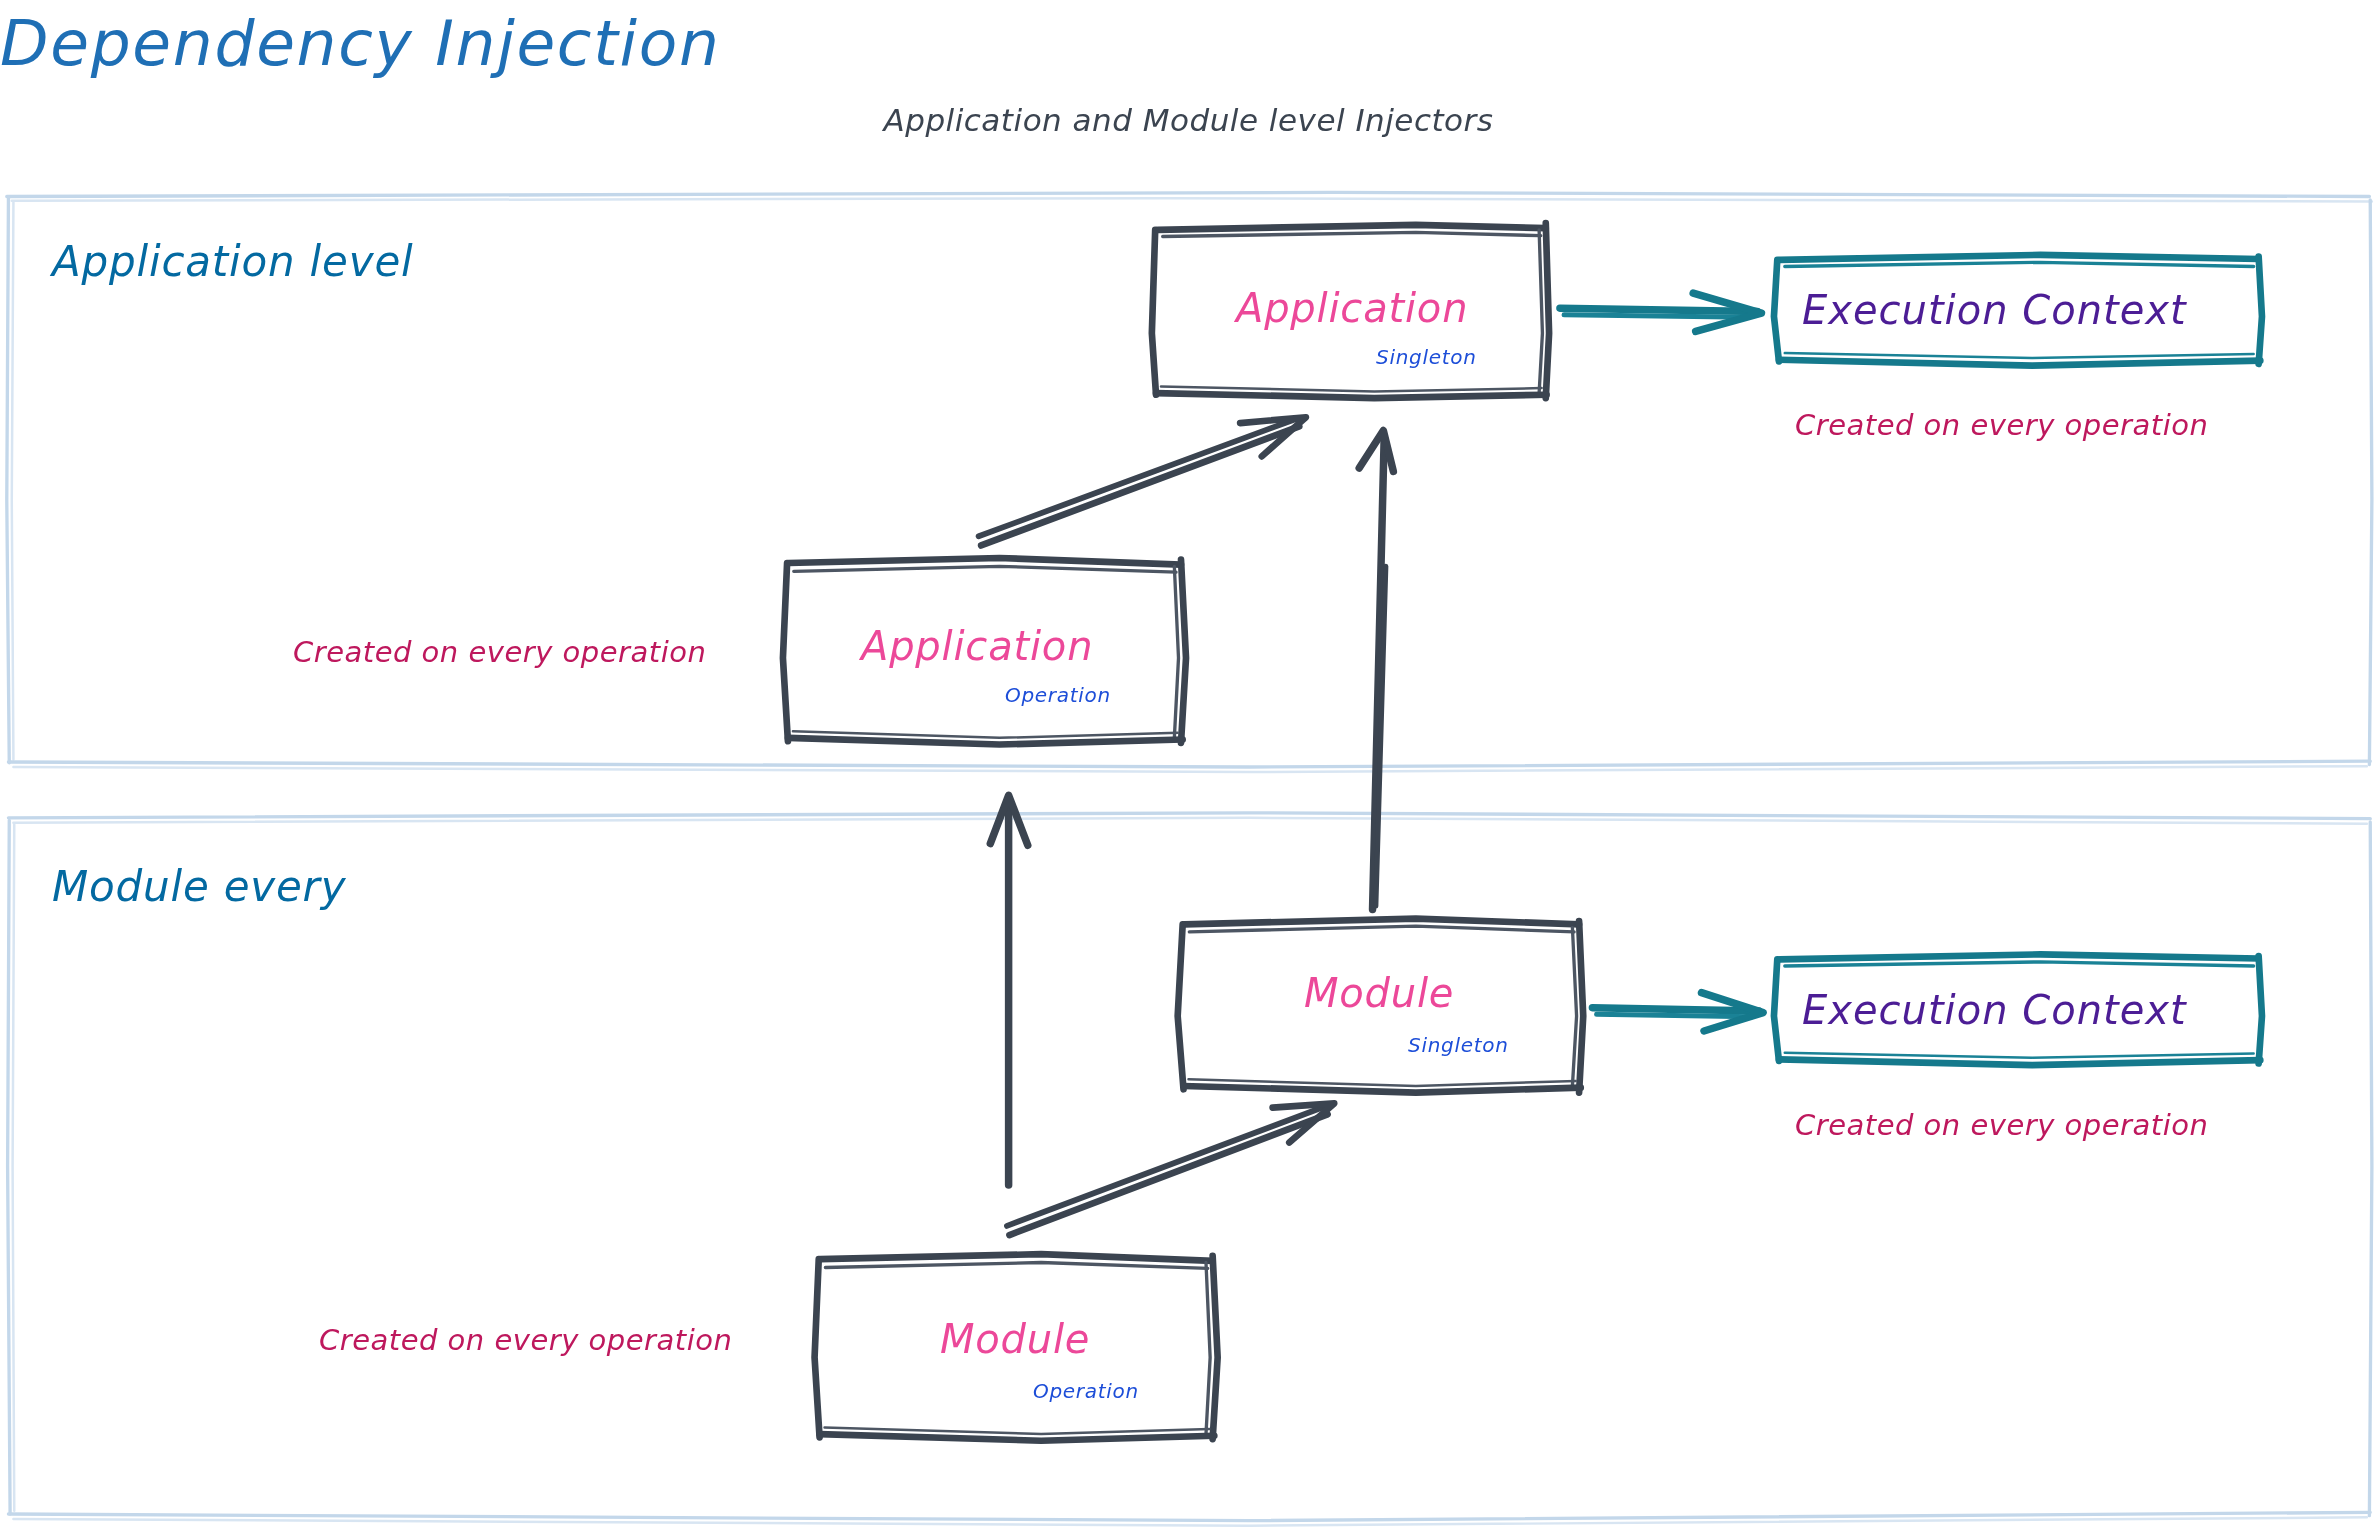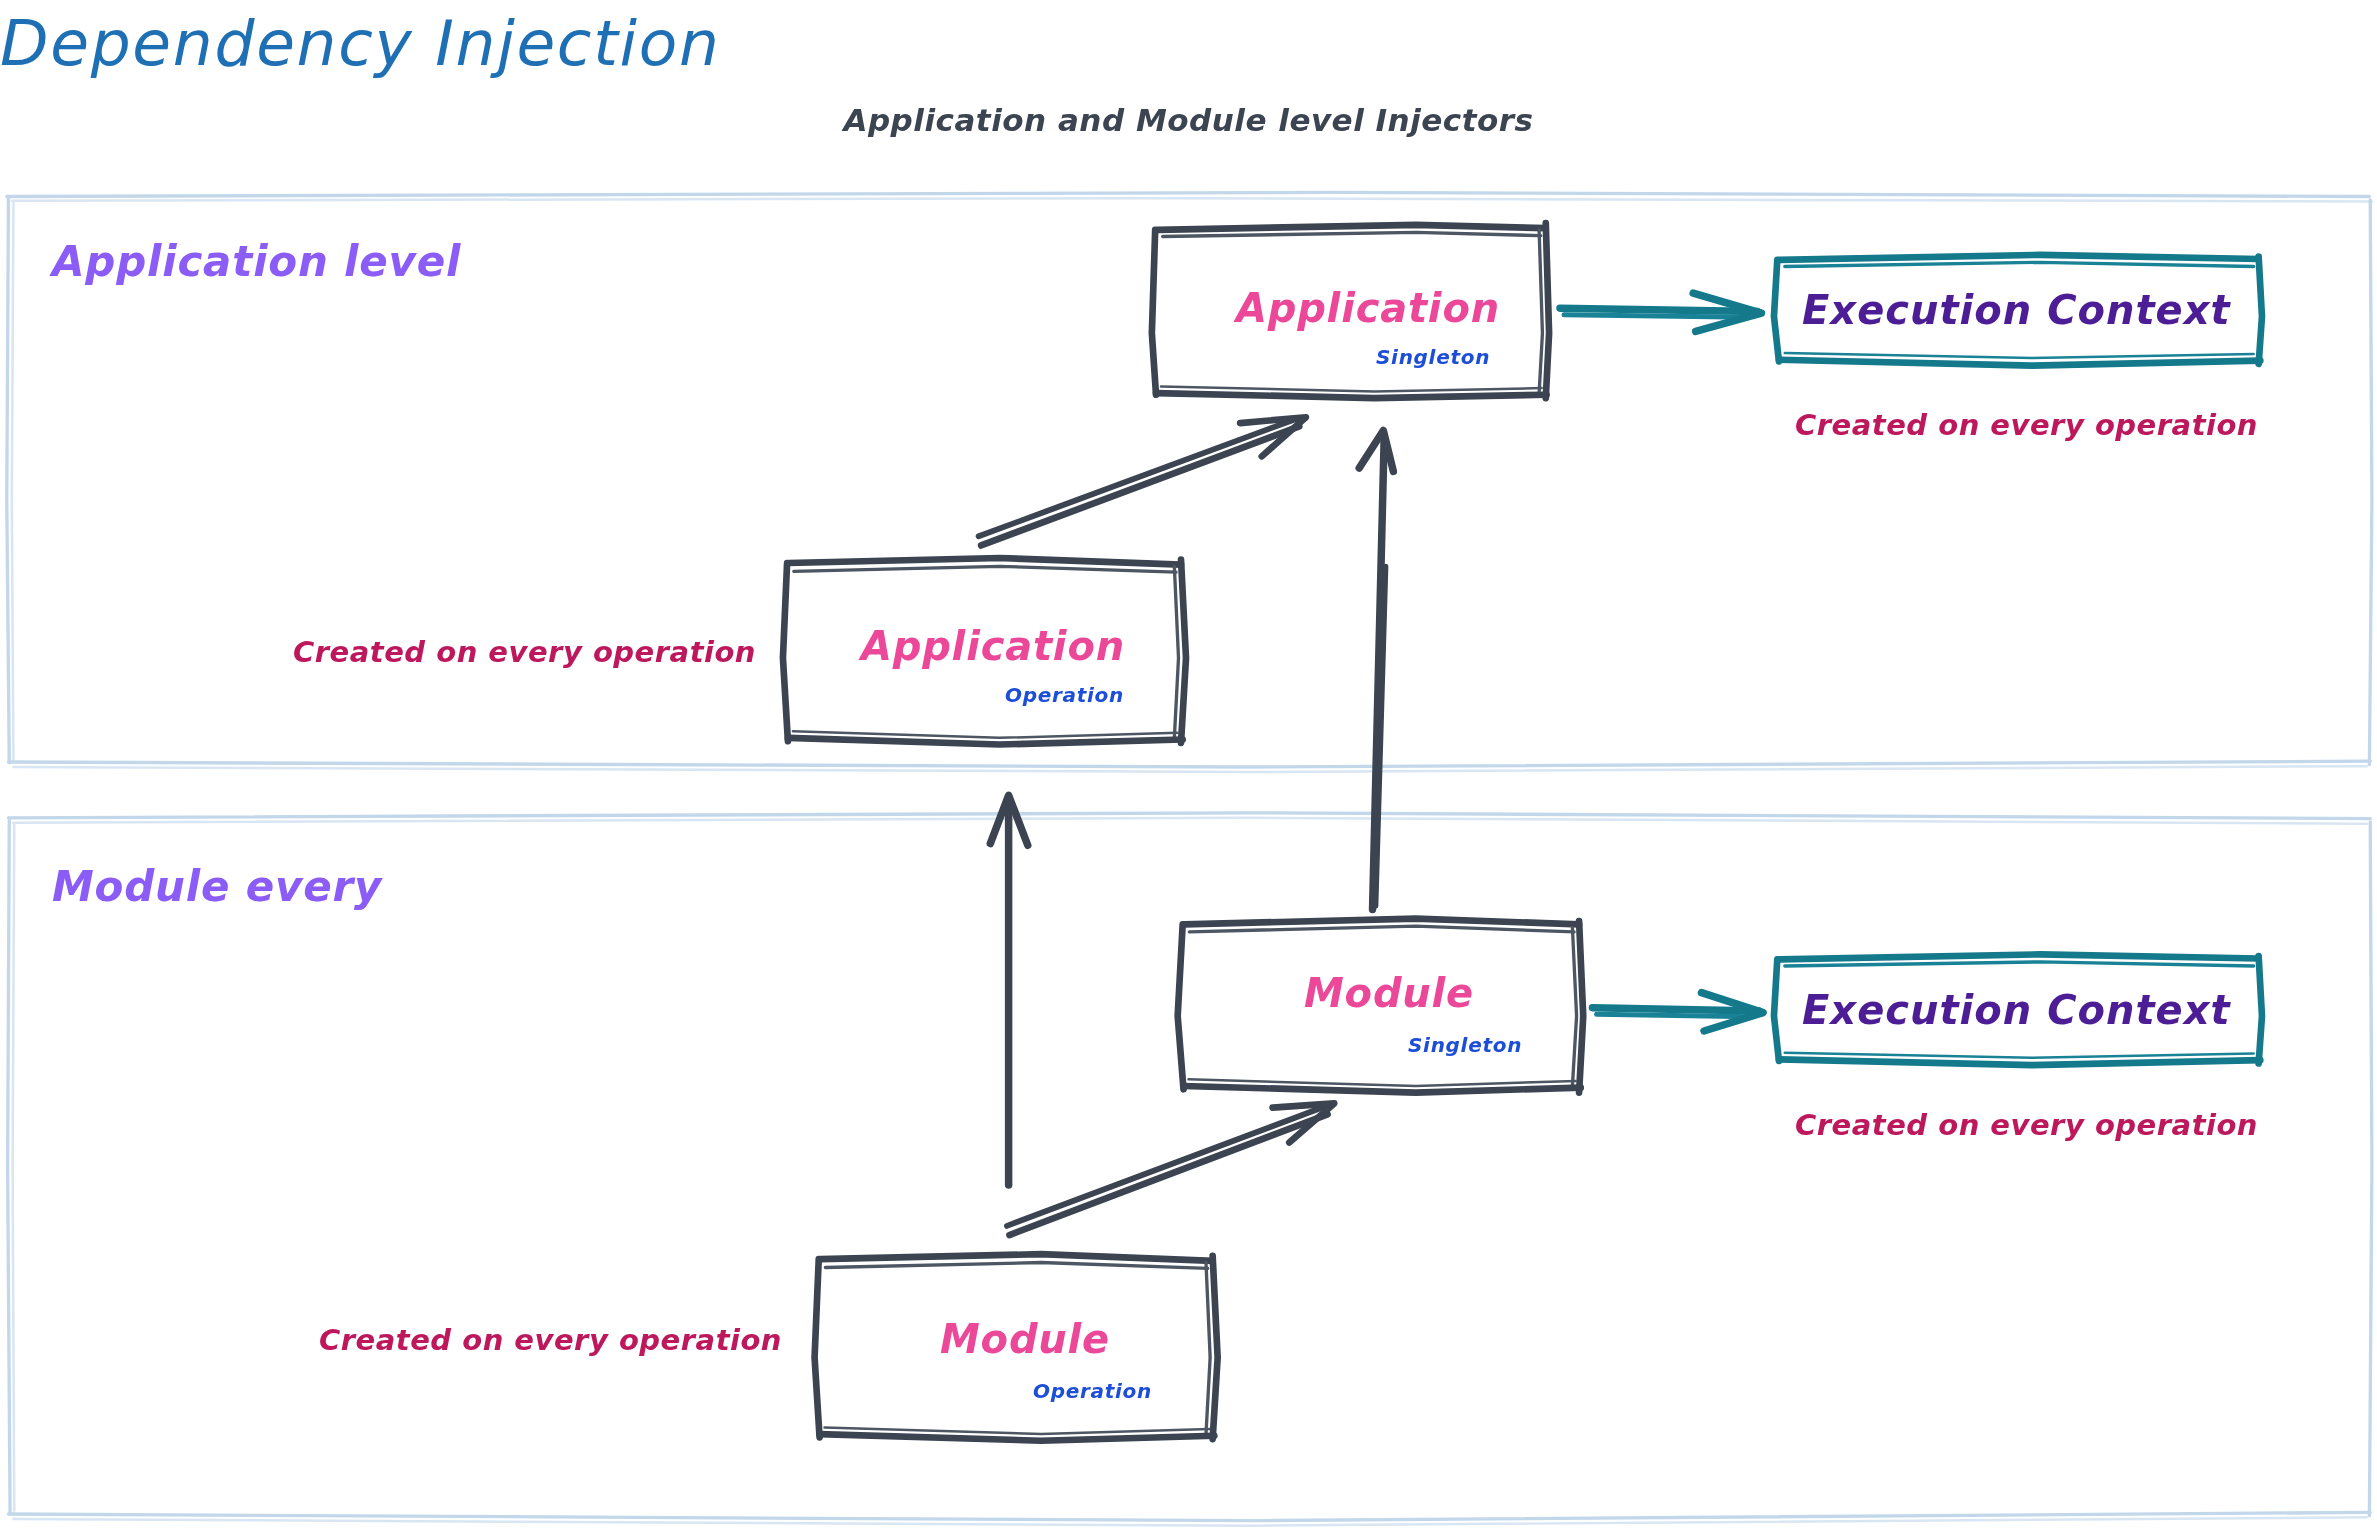--- a/index.html
+++ b/index.html
@@ -17,21 +17,21 @@
   #canvas {
     position: absolute;
     left: 0; top: 0;
     width: 2377px;
     height: 1534px;
   }
   .txt {
     position: absolute;
     white-space: nowrap;
     font-family: "DejaVu Sans", sans-serif;
-    font-weight: 700;
+    font-weight: 400;
     letter-spacing: 0.4px;
   }
   .title {
     font-size: 63px;
     color: #1f6fb5;
     font-style: italic;
     font-weight: 500;
     left: 0; right: 0;
     top: 6.7px;
     text-align: left;
@@ -41,21 +41,21 @@
     font-size: 31px;
     color: #3b4450;
     font-style: italic;
     left: 0; right: 0;
     top: 102px;
     text-align: center;
     letter-spacing: 0.5px;
   }
   .group-label {
     font-size: 42px;
-    color: #8b5cf6;
+    color: #0369a1;
     font-style: italic;
     letter-spacing: 0.8px;
   }
   .box-title {
     font-size: 40px;
     color: #ec4899;
     font-style: italic;
     letter-spacing: 0.8px;
   }
   .box-scope {

